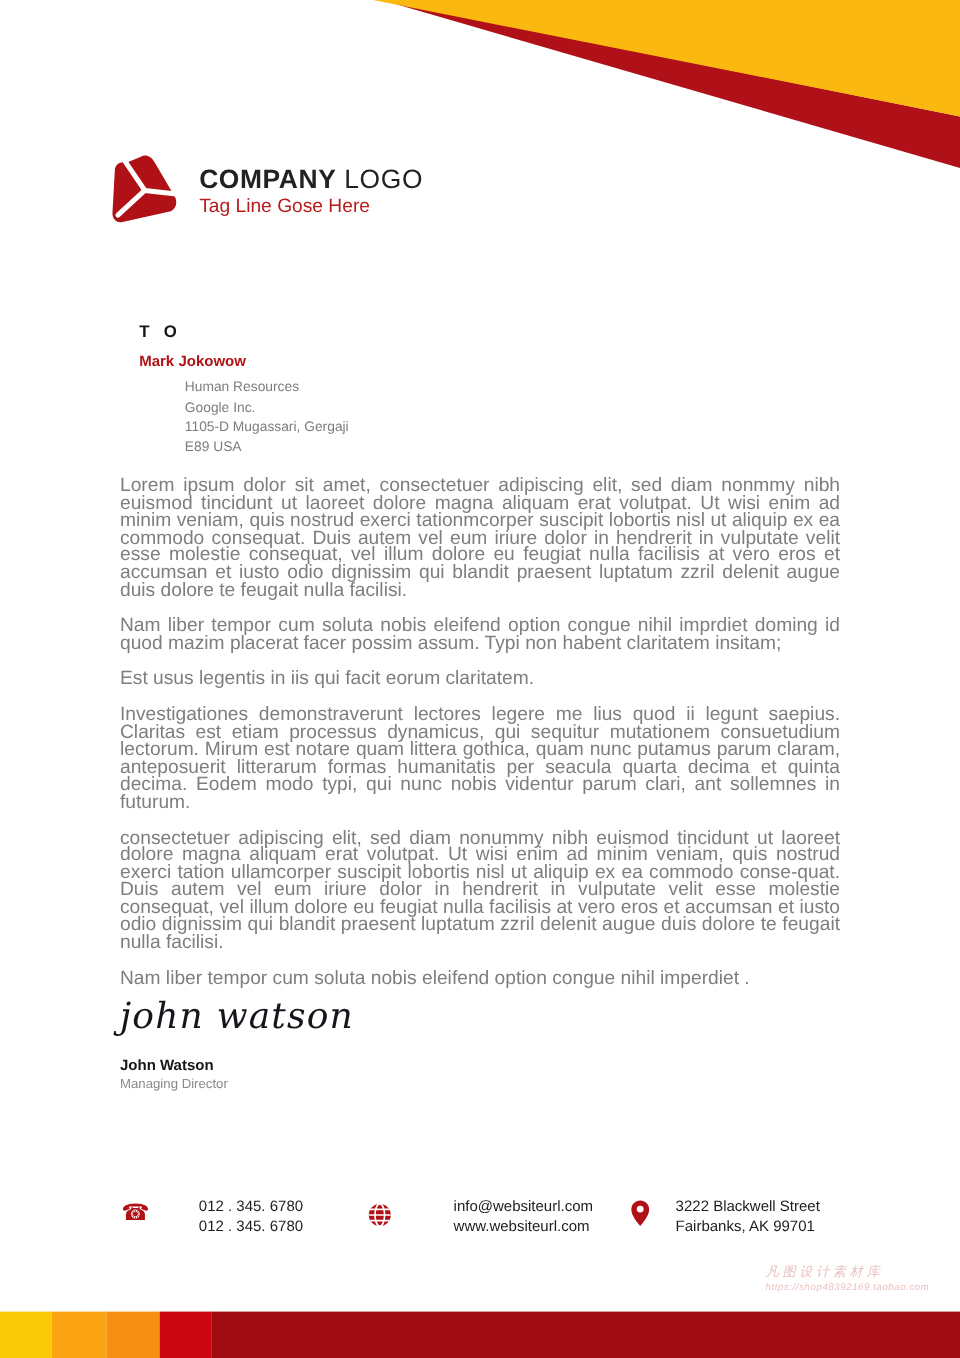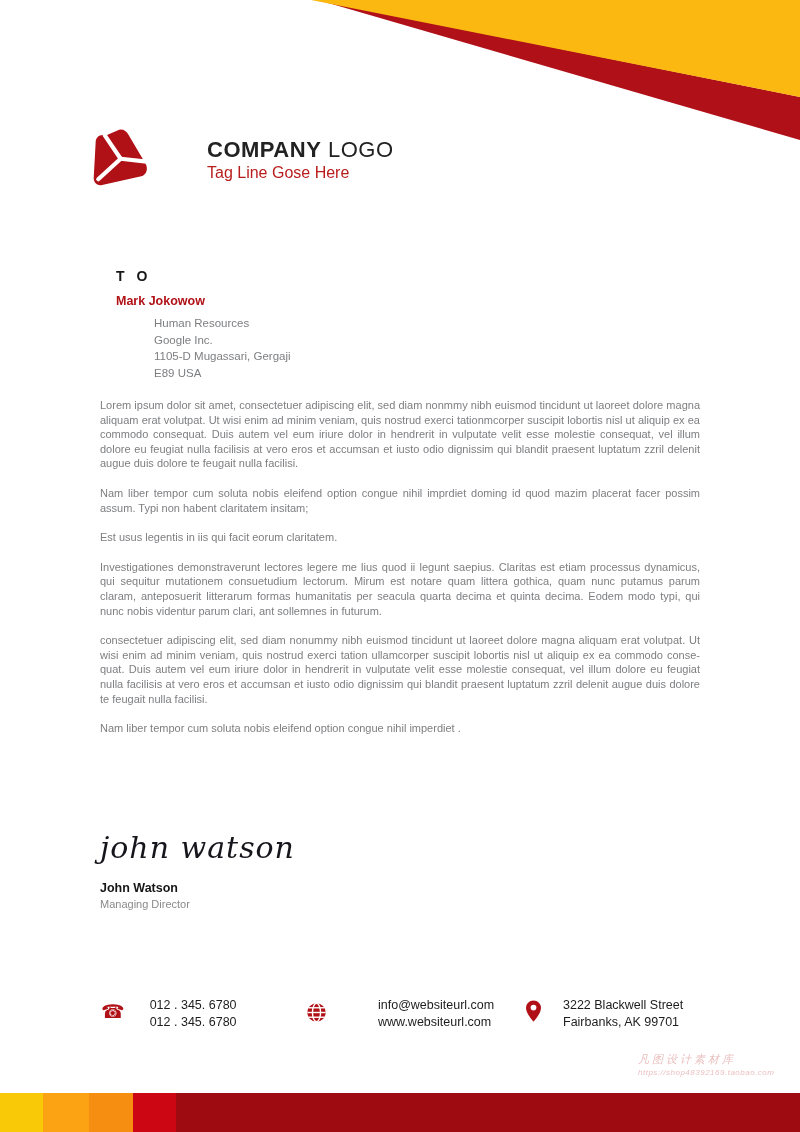--- a/index.html
+++ b/index.html
@@ -4,56 +4,56 @@
 <style>
   html,body{margin:0;padding:0;background:#e8e8e8;}
   .page{
     position:relative;width:800px;height:1132px;background:#ffffff;
     margin:0 auto;overflow:hidden;
     font-family:"Liberation Sans", sans-serif;
   }
   
   .top-banner{position:absolute;top:0;left:0;width:800px;height:145px;}
   
-  .logo-row{position:absolute;top:128px;left:88px;display:flex;align-items:center;gap:41px;}
+  .logo-row{position:absolute;top:128px;left:88px;display:flex;align-items:center;}
   .logo-mark{width:64px;height:64px;flex:0 0 auto;}
   .logo-text{margin-left:14px;}
   .company-name{font-size:22px;color:#222222;letter-spacing:.5px;line-height:24px;}
   .company-name .bold{font-weight:bold;}
   .company-name .light{font-weight:normal;}
   .tagline{font-size:16px;color:#b91c1c;margin-top:2px;}
   
   .recipient{position:absolute;top:268px;left:116px;}
   .to-heading{font-size:14px;font-weight:bold;color:#161616;letter-spacing:4px;}
   .to-name{font-size:12.5px;font-weight:bold;color:#b11217;margin-top:10px;}
   .to-line{font-size:11.5px;color:#7d7e80;line-height:16.5px;}
   .to-lines{margin-top:7px;margin-left:38px;}
   
   .body-text{position:absolute;top:398px;left:100px;width:600px;}
   .body-text p{
-    margin:0 0 15px 0;font-size:11px;line-height:14.6px;color:#7d7e80;
+    margin:0 0 15px 0;font-size:16px;line-height:14.6px;color:#7d7e80;
     text-align:justify;
   }
   
   .signature{position:absolute;top:830px;left:100px;}
   .sig-script{
     font-family:"DejaVu Serif", cursive, serif;font-style:italic;
     font-size:30px;color:#15151c;letter-spacing:1px;
   }
   .sig-name{font-size:12.5px;font-weight:bold;color:#161616;margin-top:16px;}
   .sig-title{font-size:11px;color:#8a8a8b;margin-top:3px;}
   
   .footer{position:absolute;top:997px;left:0;width:800px;height:46px;}
   .contact{position:absolute;top:0;display:flex;align-items:flex-start;}
   .contact .icon{flex:0 0 auto;}
   .contact-phone{left:101px;}
   .contact-web{left:306px;gap:31px;}
   .contact-address{left:526px;}
   .phone-glyph{font-size:19px;color:#b01116;line-height:20px;margin-top:5px;}
-  .contact .lines{margin-left:25px;}
+  .contact .lines{margin-left:41px;}
   .contact-web .lines{margin-left:20px;}
   .contact-address .lines{margin-left:22px;}
   .contact .line{font-size:12.5px;color:#1d1d1d;line-height:17px;white-space:nowrap;}
   
   .watermark{position:absolute;left:638px;top:1052px;width:160px;text-align:left;
     color:rgba(213,125,125,.5);font-style:italic;pointer-events:none;}
   .watermark .wm1{font-size:11px;letter-spacing:3px;}
   .watermark .wm2{font-size:8px;letter-spacing:.5px;margin-top:1px;}
   
   .bottom-bar{position:absolute;left:0;bottom:0;width:800px;height:39px;display:flex;}

